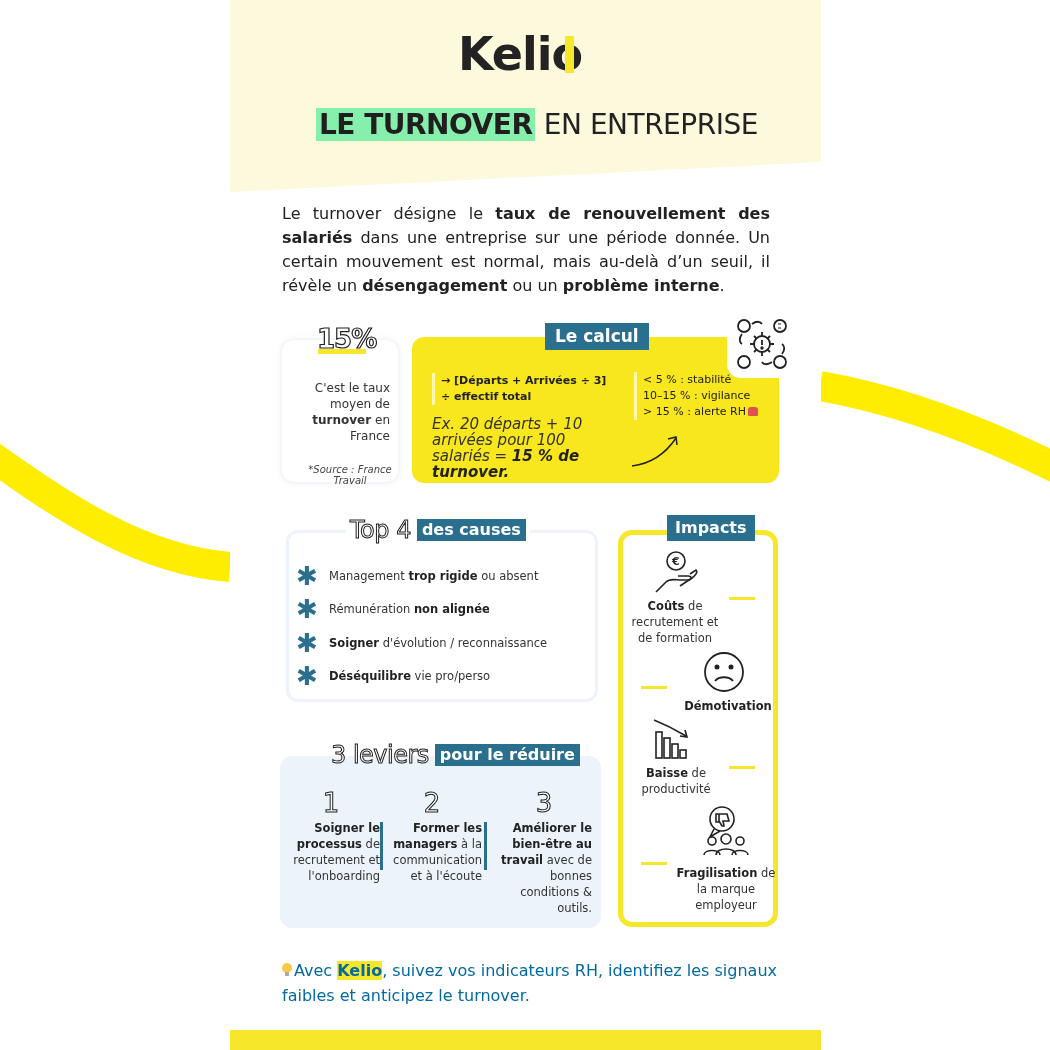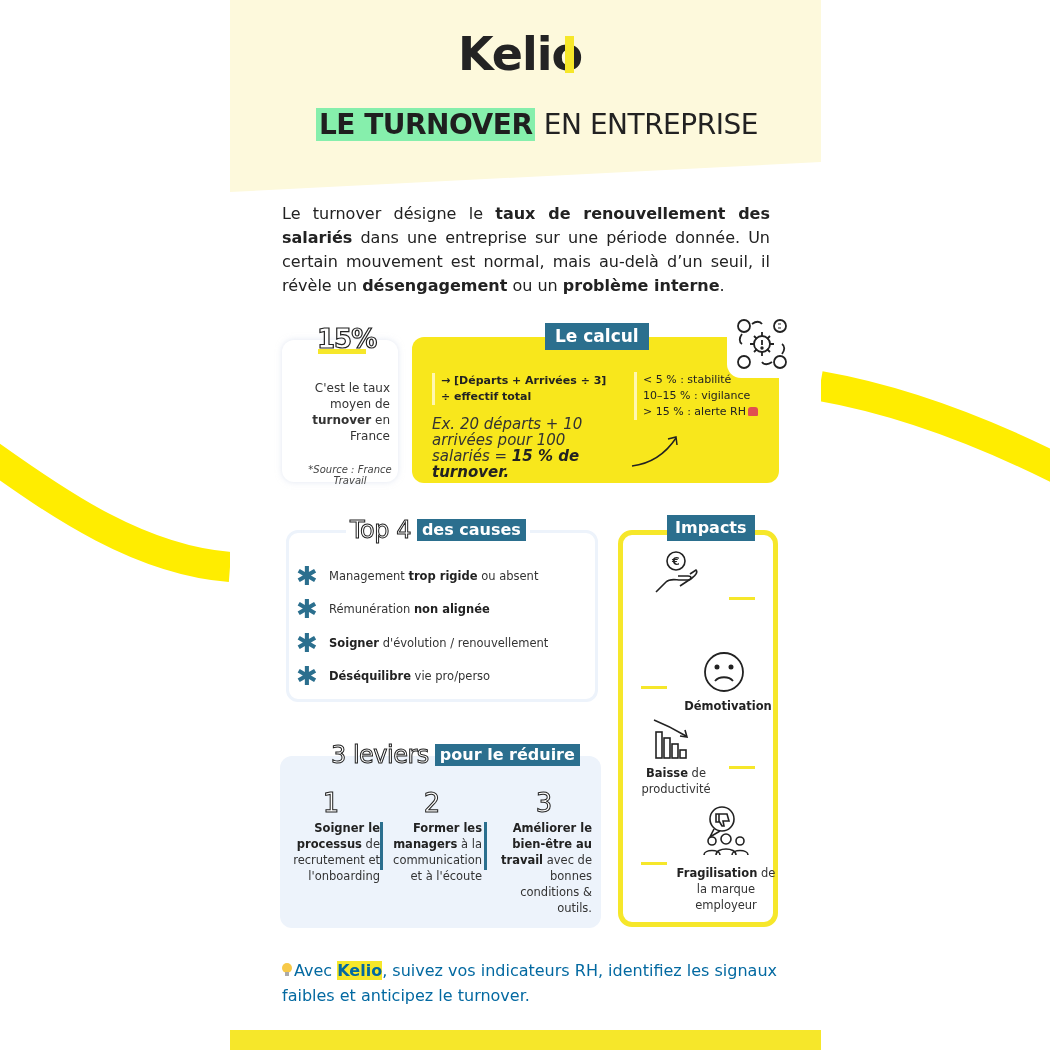--- a/index.html
+++ b/index.html
@@ -153,21 +153,21 @@
   <div class="cause-row" style="top:566px">
     <span class="star">✱</span>
     <span><span>Management </span><b>trop rigide</b><span> ou absent</span></span>
   </div>
   <div class="cause-row" style="top:599px">
     <span class="star">✱</span>
     <span><span>Rémunération </span><b>non alignée</b><span></span></span>
   </div>
   <div class="cause-row" style="top:633px">
     <span class="star">✱</span>
-    <span><span></span><b>Soigner</b><span> d'évolution / renouvellement</span></span>
+    <span><span></span><b>Soigner</b><span> d'évolution / reconnaissance</span></span>
   </div>
   <div class="cause-row" style="top:666px">
     <span class="star">✱</span>
     <span><span></span><b>Déséquilibre</b><span> vie pro/perso</span></span>
   </div>
 
   <div class="levers-card"></div>
   <div class="levers-head">
     <span class="head-outline">3 leviers</span><span class="head-chip">pour le réduire</span>
   </div>
@@ -182,20 +182,21 @@
 
   <div class="impacts-card"></div>
   <div class="impacts-label">Impacts</div>
 
   <svg class="impact-icon" style="left:422px;top:550px" width="48" height="46" viewBox="0 0 48 46" fill="none" stroke="#222" stroke-width="1.6">
     <circle cx="24" cy="11" r="9"></circle>
     <text x="20" y="15" font-size="11" fill="#222" stroke="none" font-family="DejaVu Sans, sans-serif" font-weight="bold">€</text>
     <path d="M4 42 L14 32 C18 28, 24 30, 28 30 L36 30 C40 30, 40 26, 36 26 L26 26"></path>
     <path d="M28 36 L40 28 C44 25, 46 22, 44 20 L38 24"></path>
   </svg>
+  <p class="impact-text" style="left:394px;top:598px;width:102px"><b>Coûts</b><span> de recrutement et de formation</span></p>
   <div class="dash" style="left:499px;top:597px"></div>
 
   <svg class="impact-icon" style="left:473px;top:651px" width="42" height="42" viewBox="0 0 42 42" fill="none" stroke="#222" stroke-width="1.8">
     <circle cx="21" cy="21" r="19"></circle>
     <circle cx="14" cy="16" r="1.6" fill="#222"></circle>
       <circle cx="28" cy="16" r="1.6" fill="#222"></circle>
     <path d="M12 30 C16 25, 26 25, 30 30"></path>
   </svg>
   <div class="dash" style="left:411px;top:686px"></div>
   <p class="impact-text" style="left:448px;top:698px;width:100px"><b>Démotivation</b><span></span></p>

